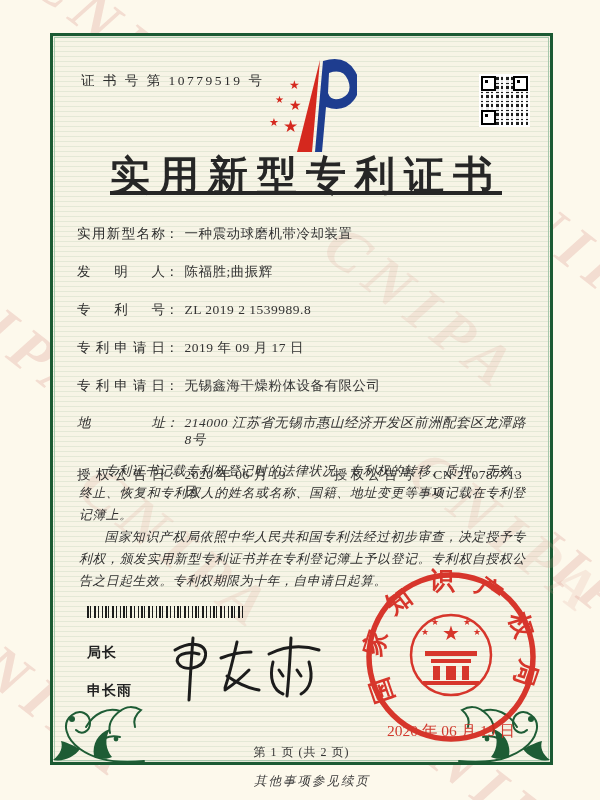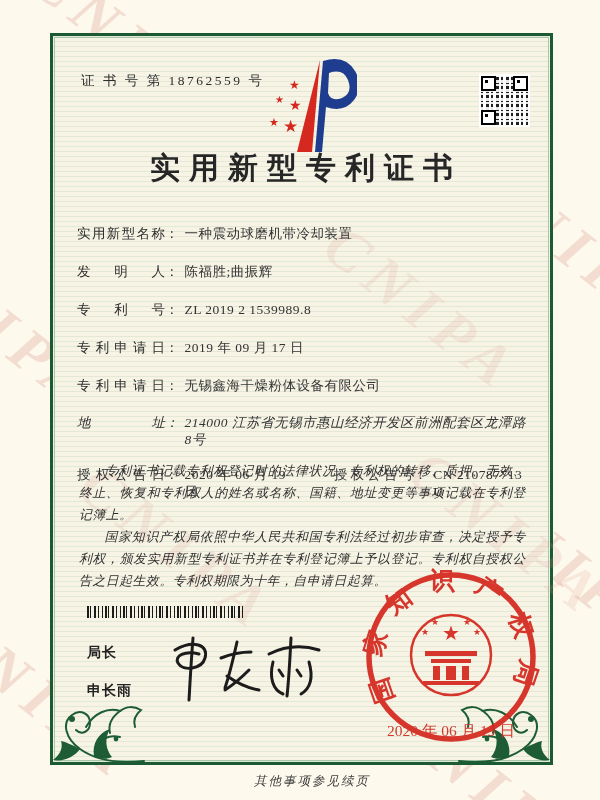--- a/index.html
+++ b/index.html
@@ -48,22 +48,22 @@
     background-blend-mode:screen;
     outline:2px solid #fff;
   }
   .qr .finder{position:absolute;width:11px;height:11px;border:2px solid #000;background:#fff;}
   .qr .finder::after{content:"";position:absolute;left:2px;top:2px;width:3px;height:3px;background:#000;}
   .qr .f-tl{left:0;top:0;}
   .qr .f-tr{right:0;top:0;}
   .qr .f-bl{left:0;bottom:0;}
   .title{
     position:absolute;left:0;right:0;top:112px;
-    text-align:center;font-size:30px;font-weight:bold;color:#262626;
-    letter-spacing:9px;text-indent:9px;
+    text-align:center;font-size:40px;font-weight:bold;color:#262626;
+    letter-spacing:9px;text-indent:9px;text-decoration:underline;
   }
   
   .fields{position:absolute;left:24px;right:24px;top:190px;font-size:13.5px;color:#333;}
   .frow{display:flex;align-items:flex-start;margin-bottom:21px;line-height:1.25;}
   .flabel{display:inline-block;width:88px;text-align:justify;text-align-last:justify;flex:none;color:#2f2f2f;}
   .fcolon{flex:none;margin-right:6px;color:#2f2f2f;}
   .fvalue{color:#333;letter-spacing:0.5px;}
   .frow.addr{margin-bottom:18px;font-style:italic;}
   .frow.grant .flabel2{display:inline-block;width:80px;text-align:justify;text-align-last:justify;flex:none;margin-left:42px;font-family:Liberation Serif, serif;}
   
@@ -141,21 +141,21 @@
       <path d="M52,44 C58,38 66,36 74,38"></path>
     </g>
     <g fill="#1e5c35" stroke="none">
       <path d="M34,50 C28,58 18,63 7,61 C15,55 17,48 15,42 C23,44 30,48 34,50 Z"></path>
       <path d="M48,57 C46,45 52,34 64,30 C58,40 60,51 66,58 C60,61 54,60 48,57 Z"></path>
       <circle cx="26" cy="20" r="3"></circle>
       <circle cx="70" cy="40" r="2.4"></circle>
     </g>
   </svg>
 
-  <div class="cert-no">证 书 号 第 18762559 号</div>
+  <div class="cert-no">证 书 号 第 10779519 号</div>
 
   <svg class="logo" viewBox="0 0 92 96">
     <path d="M32,94 L55,2 L47,94 Z" fill="#d5281e"></path>
     <path fill-rule="evenodd" fill="#1e3d8f" d="M50,94 L58,3 Q80,-4 90,13 Q99,28 89,42 Q79,55 61,49 L57,94 Z
          M64,15 Q78,10 83,22 Q88,35 77,40 Q66,44 63,35 Z"></path>
     <text x="24" y="31" font-size="12" fill="#d5281e">★</text>
     <text x="10" y="45" font-size="10" fill="#d5281e">★</text>
     <text x="24" y="52" font-size="14" fill="#d5281e">★</text>
     <text x="4" y="68" font-size="11" fill="#d5281e">★</text>
     <text x="18" y="74" font-size="17" fill="#d5281e">★</text>
@@ -259,15 +259,16 @@
         <rect x="78" y="96" width="40" height="4"></rect>
         <rect x="80" y="103" width="7" height="14"></rect>
         <rect x="93" y="103" width="10" height="14"></rect>
         <rect x="109" y="103" width="7" height="14"></rect>
         <rect x="70" y="118" width="56" height="4"></rect>
       </g>
     </g>
     <text x="98" y="173" text-anchor="middle" font-size="15.5" fill="#cf2b20">2020 年 06 月 19 日</text>
   </svg>
 
+  <div class="page-no">第 1 页 (共 2 页)</div>
 </div>
 
 <div class="footer-note">其他事项参见续页</div>
 
 </body></html>

